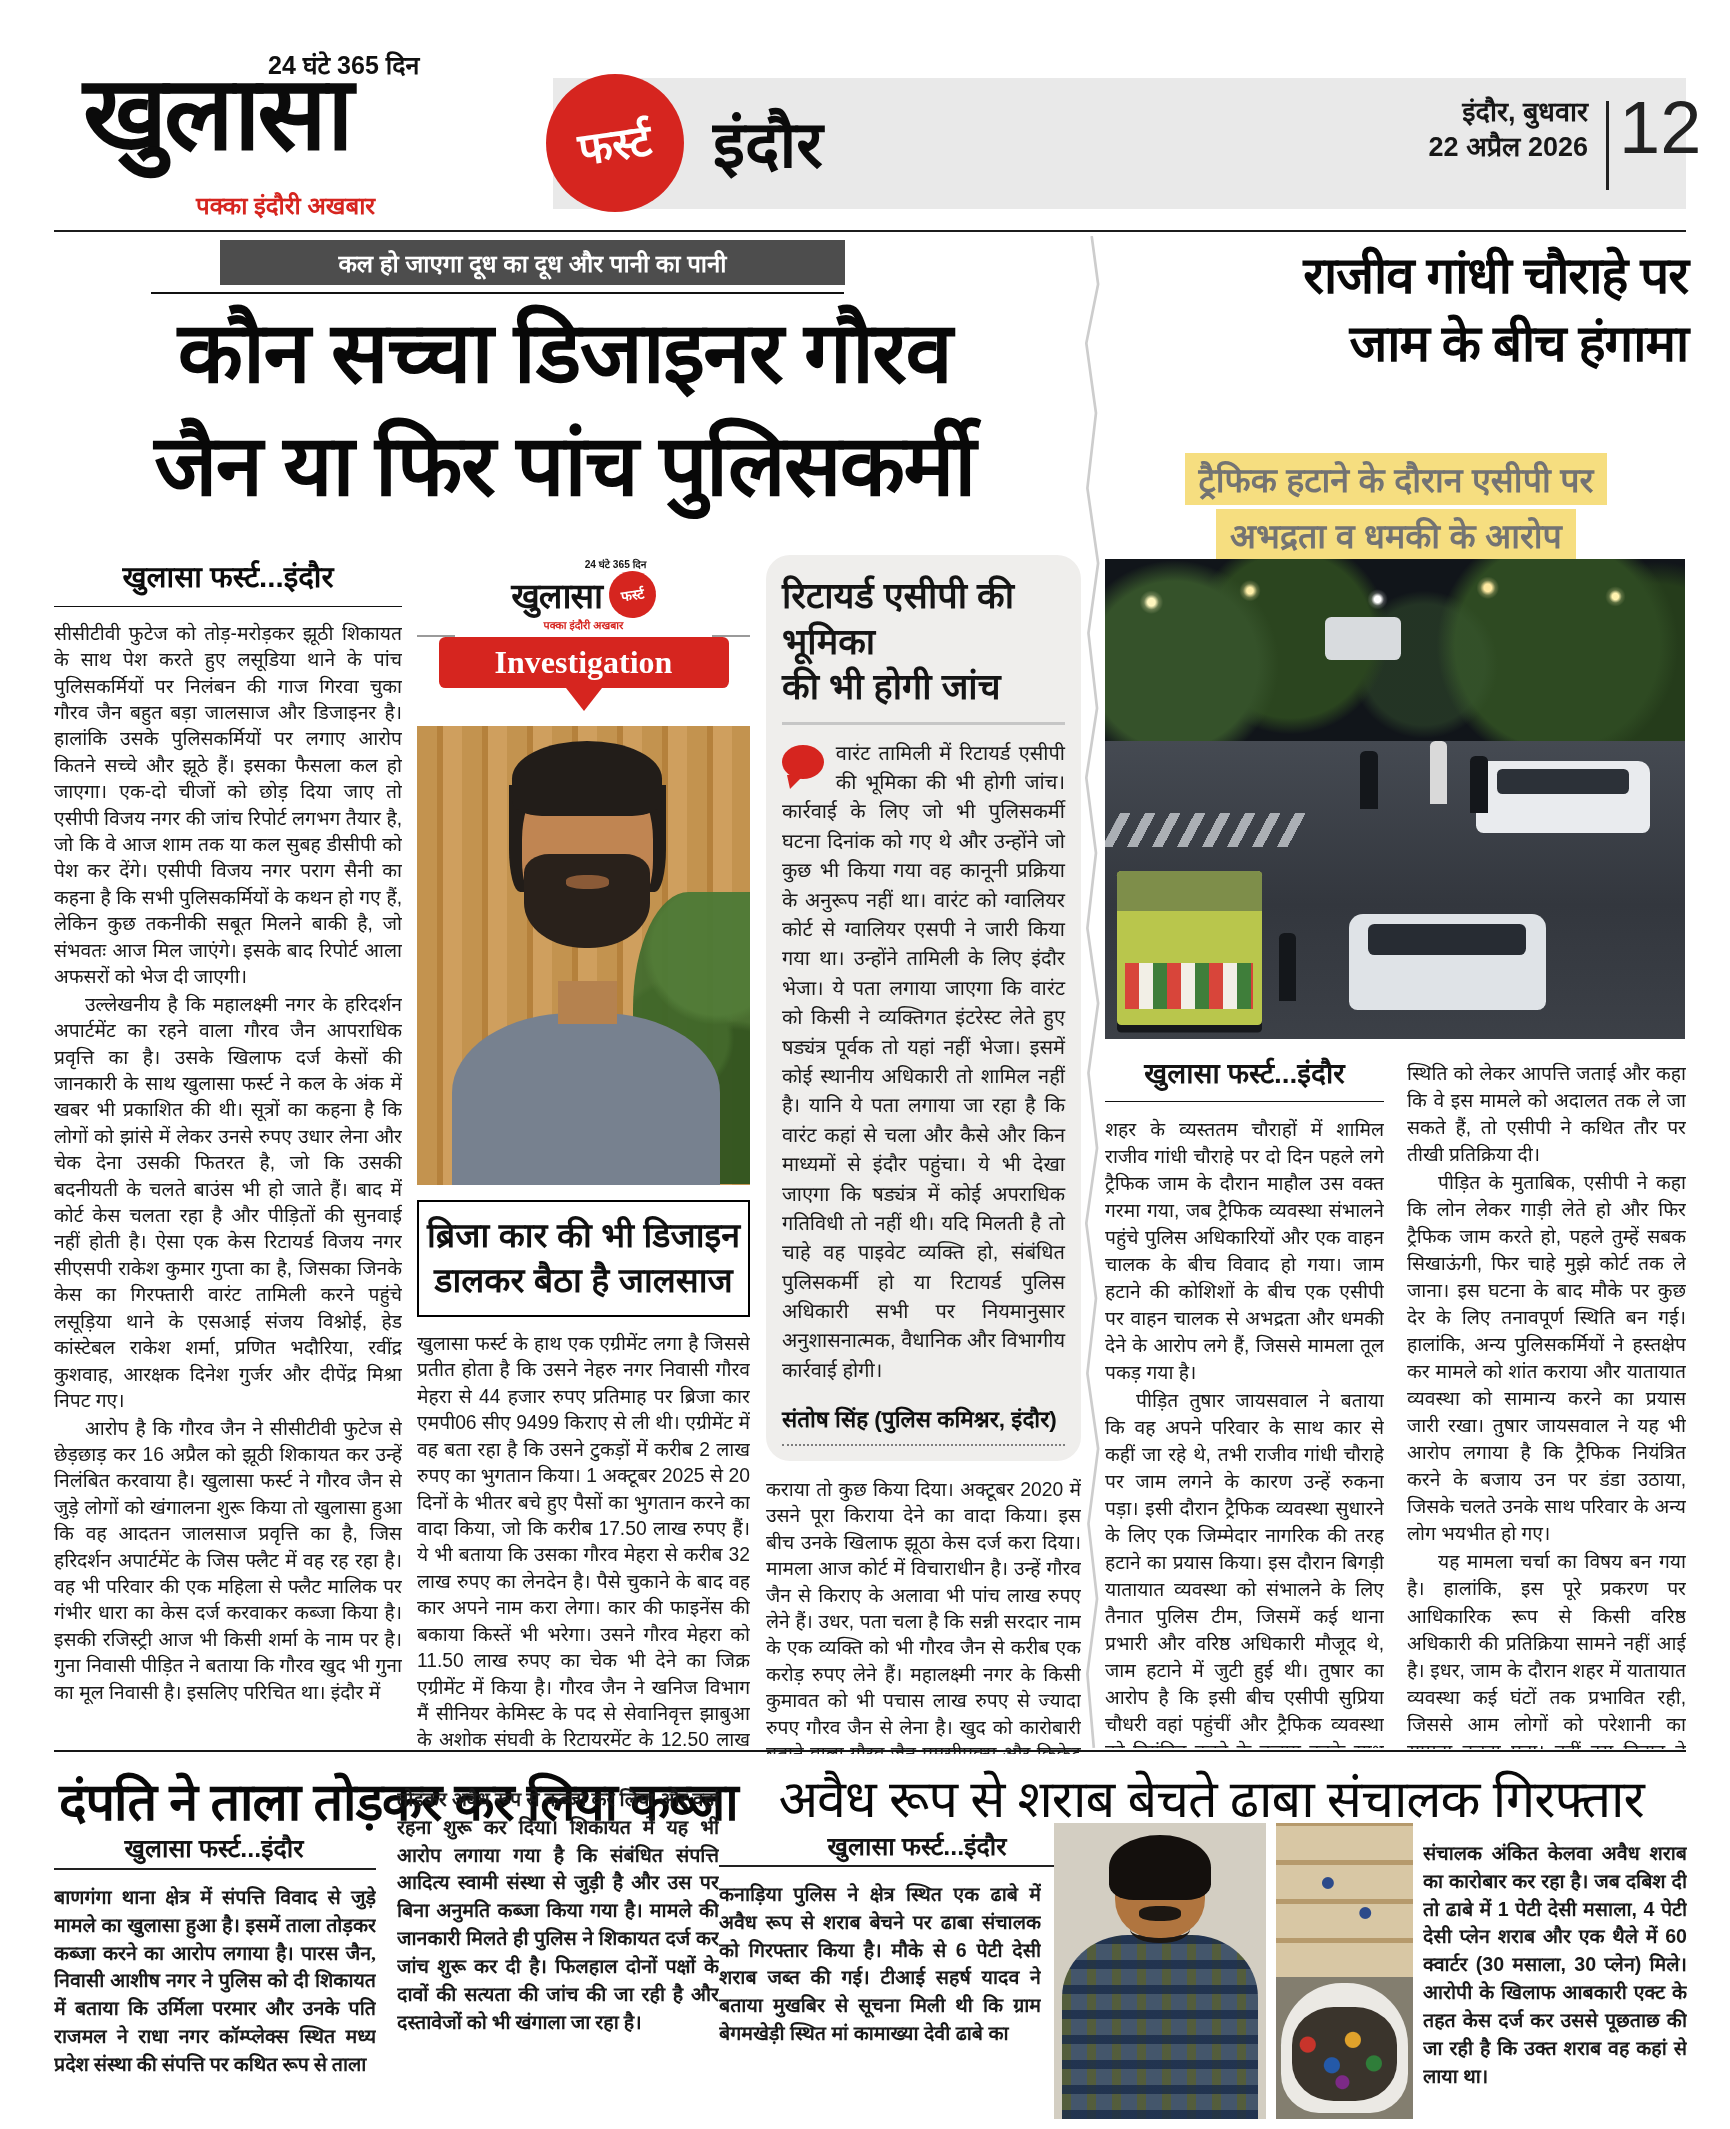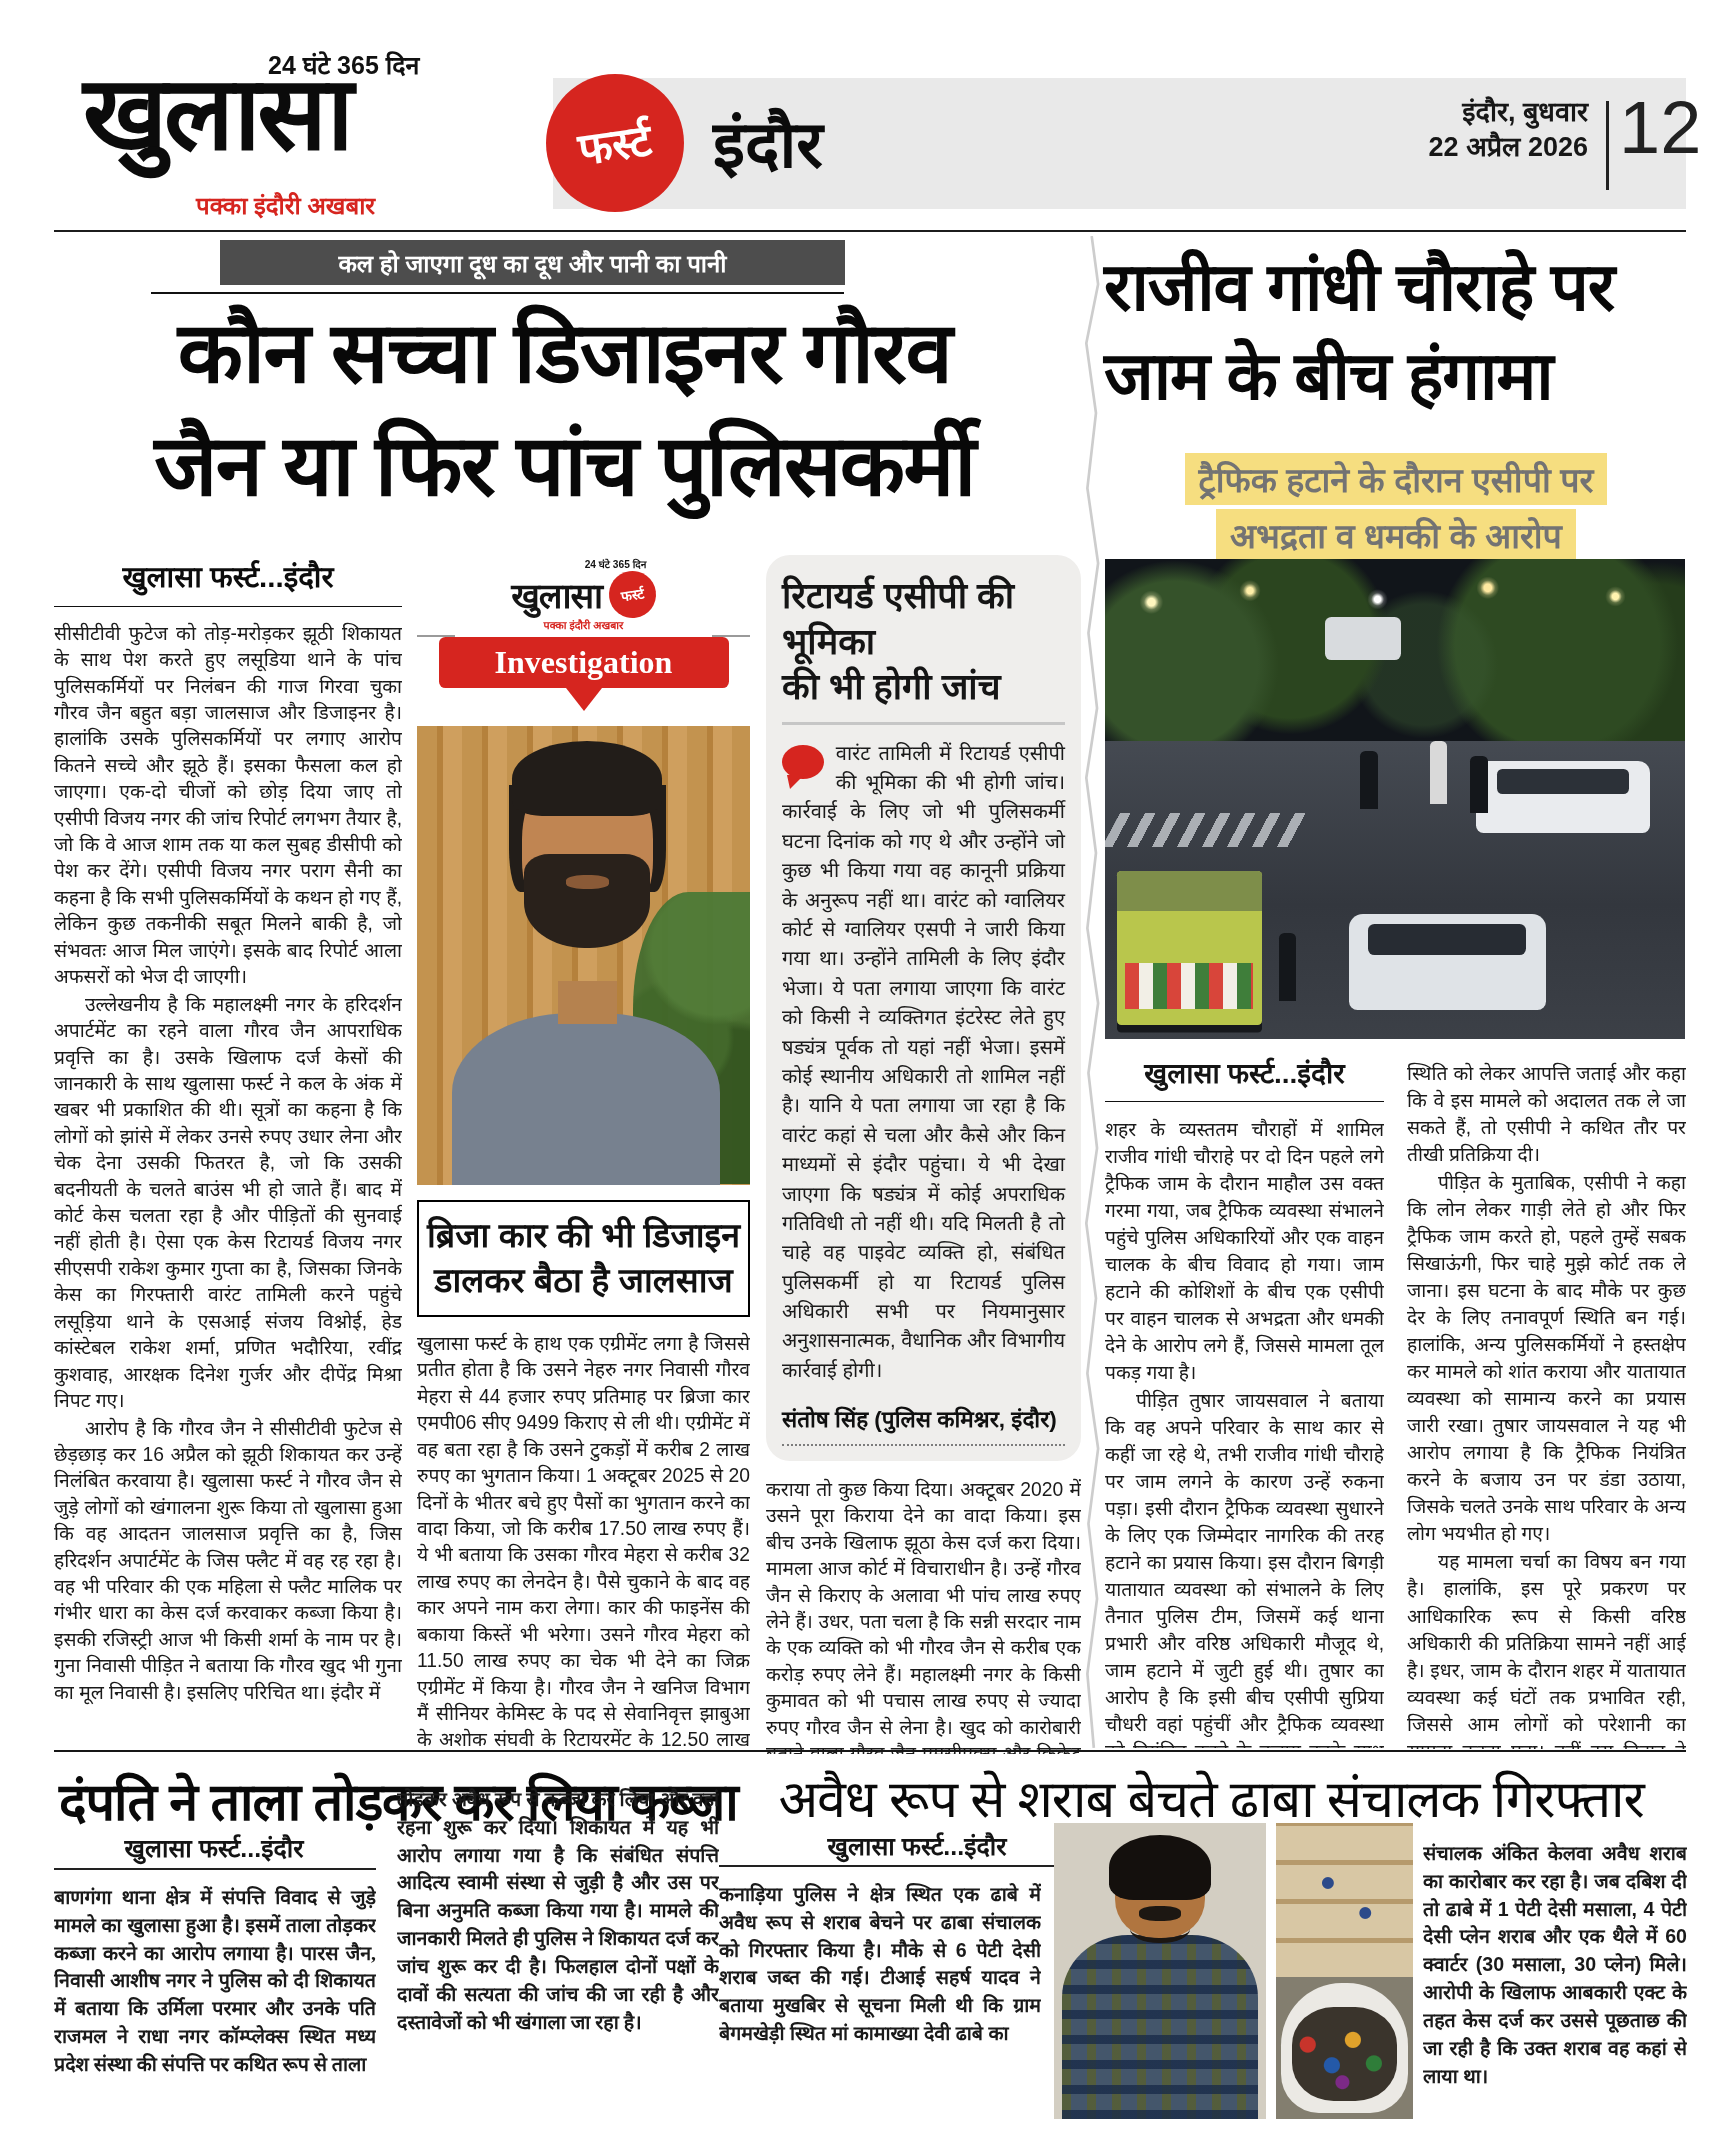--- a/index.html
+++ b/index.html
@@ -81,22 +81,22 @@
                      border-right:14px solid transparent;border-top:14px solid #d6251f;}
   .graybox .qbody{font-size:20px;line-height:1.47;text-align:justify;color:#1a1a1a;}
   .graybox .attrib{font-size:22.5px;font-weight:bold;margin-top:18px;color:#101010;}
   .graybox .dots{border-bottom:2.7px dotted #7c7c7c;margin-top:9.7px;}
   .col3 .body{margin-top:16px;}
 
   
   .torn{position:absolute;left:1082px;top:236px;}
 
   
-  .tr-headline{position:absolute;left:1104px;top:242px;width:584px;text-align:left;
-               font-size:67px;font-weight:bold;line-height:1.33;color:#080808;letter-spacing:-1.1px;}
+  .tr-headline{position:absolute;left:1104px;top:242px;width:584px;text-align:right;
+               font-size:51px;font-weight:bold;line-height:1.33;color:#080808;letter-spacing:-1.1px;}
   .tr-sub{position:absolute;left:1104px;width:584px;text-align:center;}
   .tr-sub span{display:inline-block;background:#f6de80;padding:3.2px 14px;font-size:34px;font-weight:bold;color:#737373;}
   .tr-sub1{top:453px;} .tr-sub2{top:509px;}
 
   .photo-traffic{position:absolute;left:1105px;top:559px;width:580px;height:480px;overflow:hidden;background:#262b33;}
   .tt-trees{position:absolute;left:0;top:0;width:100%;height:40%;
      background:radial-gradient(circle at 12% 55%,#35522a 0 16%,transparent 20%),
                 radial-gradient(circle at 32% 40%,#2b451f 0 20%,transparent 24%),
                 radial-gradient(circle at 55% 55%,#39583176 0 18%,transparent 22%),
                 radial-gradient(circle at 78% 45%,#2e4a22 0 22%,transparent 26%),

